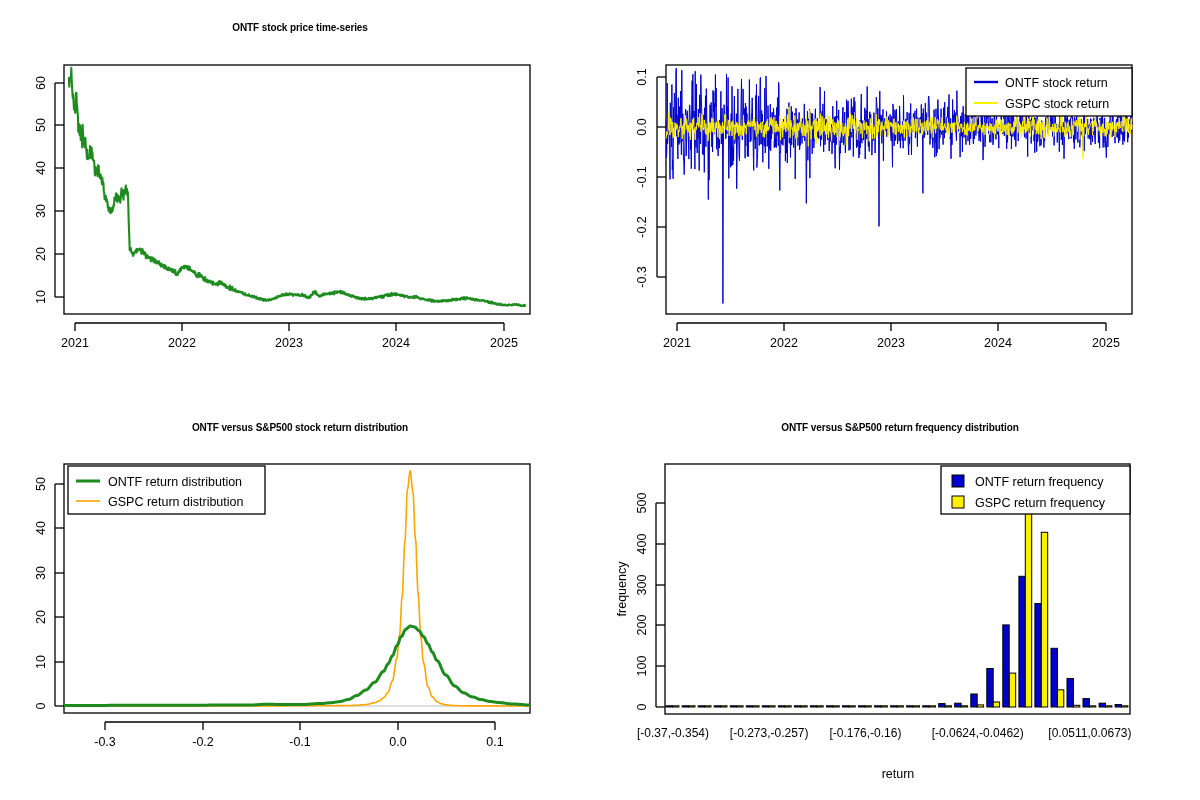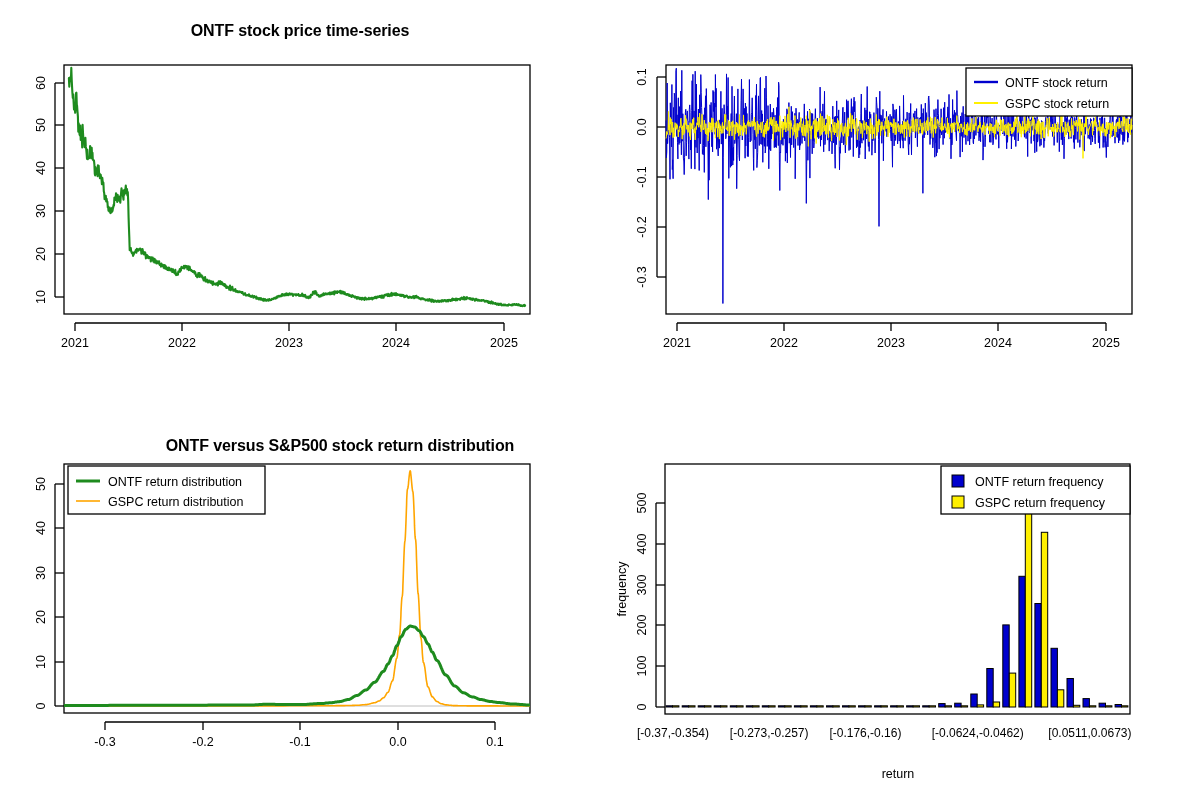--- a/index.html
+++ b/index.html
@@ -2,21 +2,21 @@
 <html><head>
 <meta charset="utf-8">
 <title>R multi-panel stock analysis</title>
 <style>
   html,body{margin:0;padding:0;background:#ffffff;}
   body{width:1200px;height:800px;font-family:"Liberation Sans",sans-serif;color:#000;overflow:hidden;}
   #page{position:relative;width:1200px;height:800px;background:#fff;}
   .panel{position:absolute;width:600px;height:400px;}
   .panel-title{
     position:absolute;left:0;top:0;width:600px;text-align:center;
-    font-family:"Liberation Sans",sans-serif;font-weight:bold;font-size:16px;
+    font-family:"Liberation Sans",sans-serif;font-weight:bold;font-size:10px;
     letter-spacing:-0.1px;color:#000;
   }
   .plotsvg{position:absolute;left:0;top:0;}
   .axlabel{font-family:"Liberation Sans",sans-serif;font-size:12.5px;fill:#000;}
   .ticklabel{font-family:"Liberation Sans",sans-serif;font-size:12.5px;fill:#000;}
   .ticklabel-sm{font-family:"Liberation Sans",sans-serif;font-size:12px;fill:#000;}
   .legtext{font-family:"Liberation Sans",sans-serif;font-size:12.5px;fill:#000;}
 </style>
 </head>
 <body>
@@ -103,21 +103,21 @@
         <rect x="366" y="68" width="166" height="48" fill="#fff" stroke="#000" stroke-width="1.3"></rect>
         <line x1="374" y1="82" x2="398" y2="82" stroke="#0000CD" stroke-width="2.4"></line>
         <line x1="374" y1="103" x2="398" y2="103" stroke="#FFF000" stroke-width="2.0"></line>
         <text class="legtext" x="405" y="87">ONTF stock return</text>
         <text class="legtext" x="405" y="108">GSPC stock return</text>
       </g>
     </svg>
   </div>
 
   <div class="panel" style="left:0;top:400px;">
-    <div class="panel-title" style="top:37px;margin-left:40px;">ONTF versus S&amp;P500 stock return distribution</div>
+    <div class="panel-title" style="top:22px;">ONTF versus S&amp;P500 stock return distribution</div>
     <svg class="plotsvg" width="600" height="400" viewBox="0 0 600 400">
       <rect x="64" y="64" width="466" height="249" fill="none" stroke="#000" stroke-width="1.3"></rect>
       <g stroke="#000" stroke-width="1.3" fill="none">
         <line x1="55" y1="84" x2="55" y2="306"></line>
         <line x1="55" y1="306" x2="64" y2="306"></line>
         <line x1="55" y1="262" x2="64" y2="262"></line>
         <line x1="55" y1="217" x2="64" y2="217"></line>
         <line x1="55" y1="173" x2="64" y2="173"></line>
         <line x1="55" y1="128" x2="64" y2="128"></line>
         <line x1="55" y1="84" x2="64" y2="84"></line>
@@ -151,20 +151,21 @@
         <rect x="68" y="66" width="197" height="48" fill="#fff" stroke="#000" stroke-width="1.3"></rect>
         <line x1="76" y1="81" x2="100" y2="81" stroke="#1E8B1E" stroke-width="3.0"></line>
         <line x1="76" y1="101" x2="100" y2="101" stroke="#FFA500" stroke-width="1.6"></line>
         <text class="legtext" x="108" y="86">ONTF return distribution</text>
         <text class="legtext" x="108" y="106">GSPC return distribution</text>
       </g>
     </svg>
   </div>
 
   <div class="panel" style="left:600px;top:400px;">
+    <div class="panel-title" style="top:22px;">ONTF versus S&amp;P500 return frequency distribution</div>
     <svg class="plotsvg" width="600" height="400" viewBox="0 0 600 400">
       <rect x="65" y="64" width="465" height="250" fill="none" stroke="#000" stroke-width="1.3"></rect>
       <g stroke="#000" stroke-width="1.3" fill="none">
         <line x1="56" y1="103" x2="56" y2="307"></line>
         <line x1="56" y1="307" x2="65" y2="307"></line>
         <line x1="56" y1="266" x2="65" y2="266"></line>
         <line x1="56" y1="225" x2="65" y2="225"></line>
         <line x1="56" y1="185" x2="65" y2="185"></line>
         <line x1="56" y1="144" x2="65" y2="144"></line>
         <line x1="56" y1="103" x2="65" y2="103"></line>

